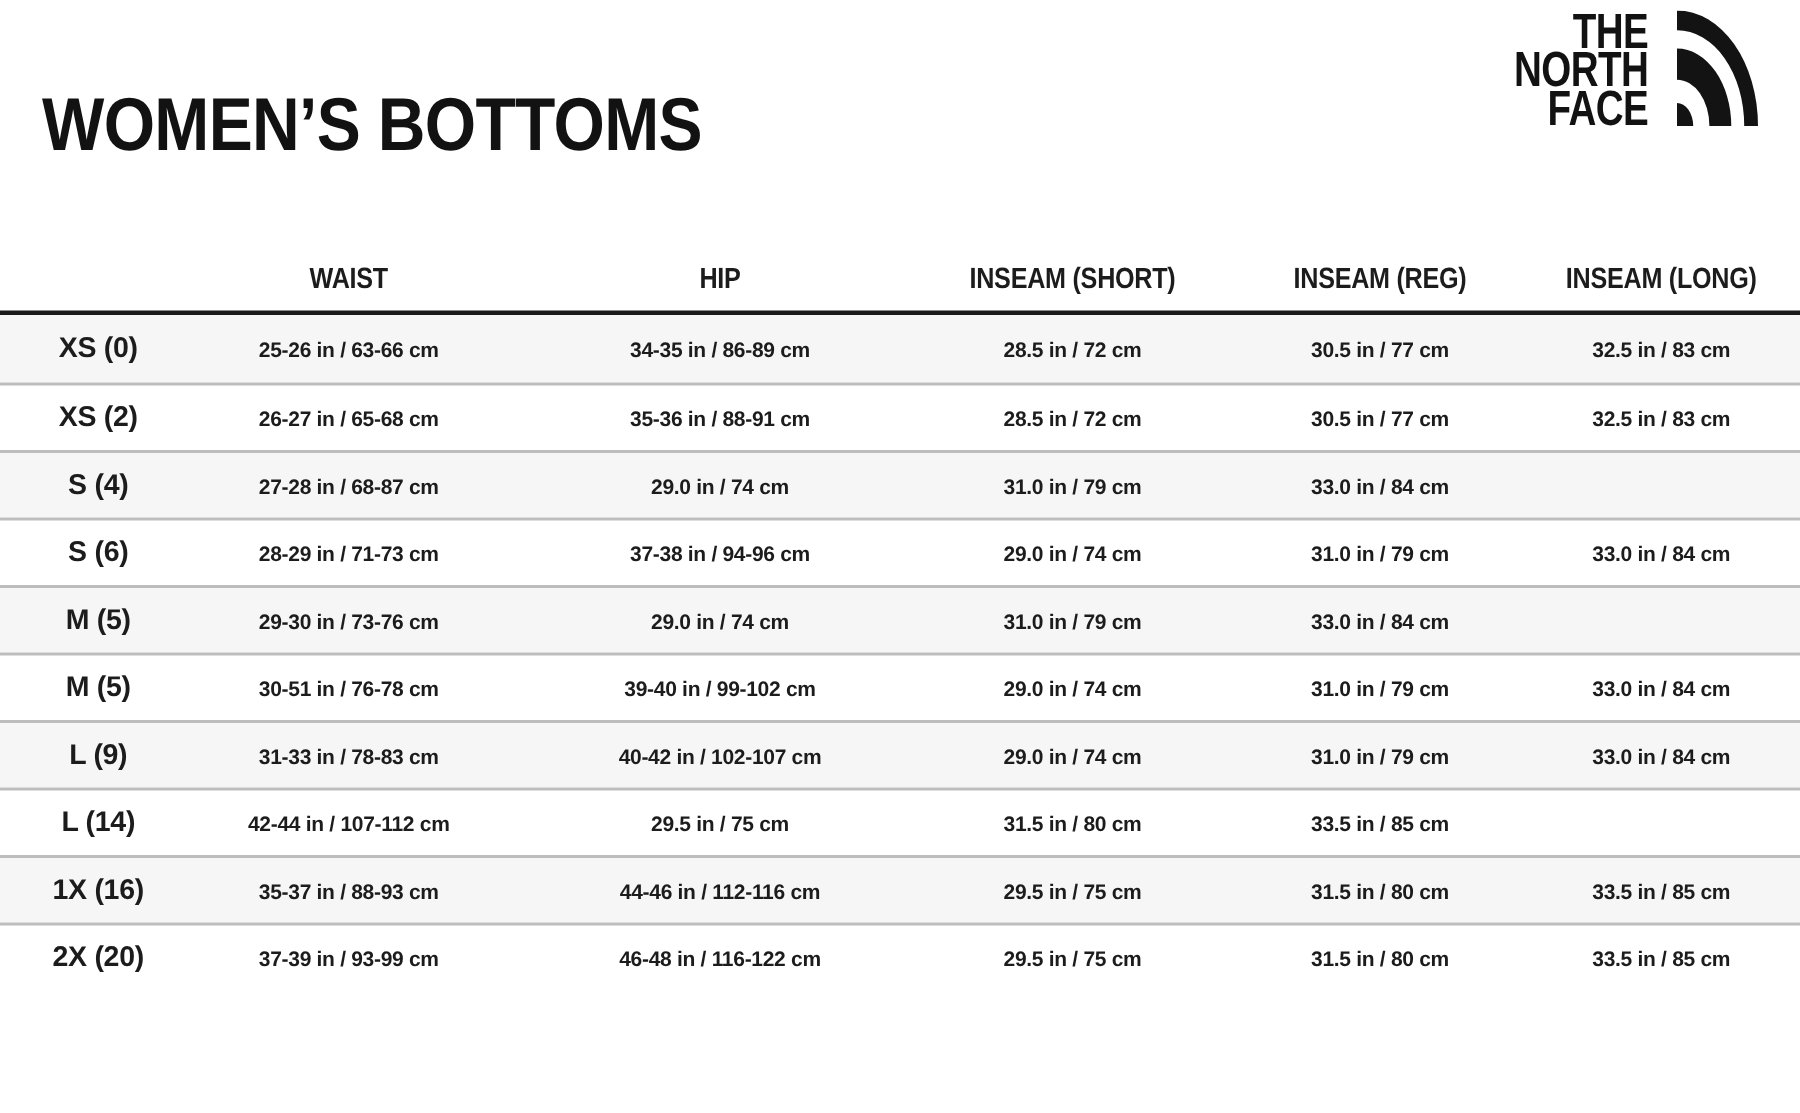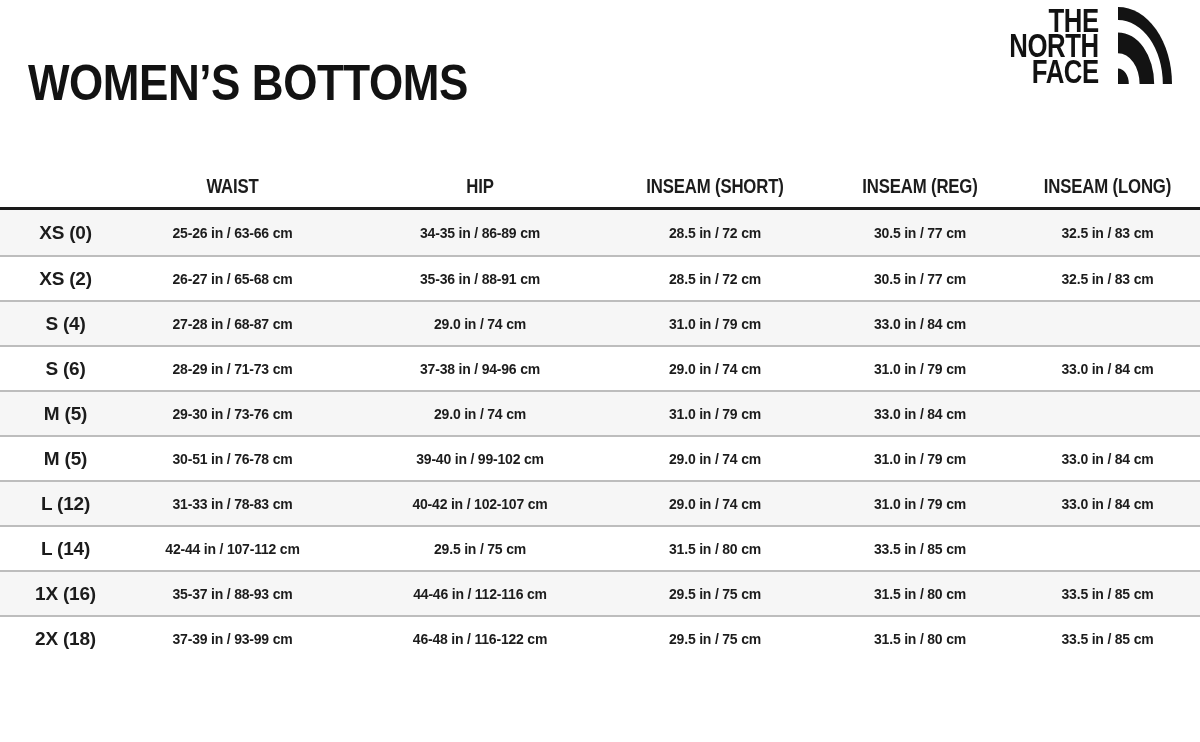--- a/index.html
+++ b/index.html
@@ -135,21 +135,21 @@
     </div>
         <div class="trow">
       <div class="cell size">M (5)</div>
       <div class="cell">30-51 in / 76-78 cm</div>
       <div class="cell">39-40 in / 99-102 cm</div>
       <div class="cell">29.0 in / 74 cm</div>
       <div class="cell">31.0 in / 79 cm</div>
       <div class="cell">33.0 in / 84 cm</div>
     </div>
         <div class="trow stripe">
-      <div class="cell size">L (12)</div>
+      <div class="cell size">L (9)</div>
       <div class="cell">31-33 in / 78-83 cm</div>
       <div class="cell">40-42 in / 102-107 cm</div>
       <div class="cell">29.0 in / 74 cm</div>
       <div class="cell">31.0 in / 79 cm</div>
       <div class="cell">33.0 in / 84 cm</div>
     </div>
         <div class="trow">
       <div class="cell size">L (14)</div>
       <div class="cell">42-44 in / 107-112 cm</div>
       <div class="cell">29.5 in / 75 cm</div>
@@ -158,21 +158,21 @@
     </div>
         <div class="trow stripe">
       <div class="cell size">1X (16)</div>
       <div class="cell">35-37 in / 88-93 cm</div>
       <div class="cell">44-46 in / 112-116 cm</div>
       <div class="cell">29.5 in / 75 cm</div>
       <div class="cell">31.5 in / 80 cm</div>
       <div class="cell">33.5 in / 85 cm</div>
     </div>
         <div class="trow">
-      <div class="cell size">2X (18)</div>
+      <div class="cell size">2X (20)</div>
       <div class="cell">37-39 in / 93-99 cm</div>
       <div class="cell">46-48 in / 116-122 cm</div>
       <div class="cell">29.5 in / 75 cm</div>
       <div class="cell">31.5 in / 80 cm</div>
       <div class="cell">33.5 in / 85 cm</div>
     </div>
       </div>
   </div>
 
 </div>

